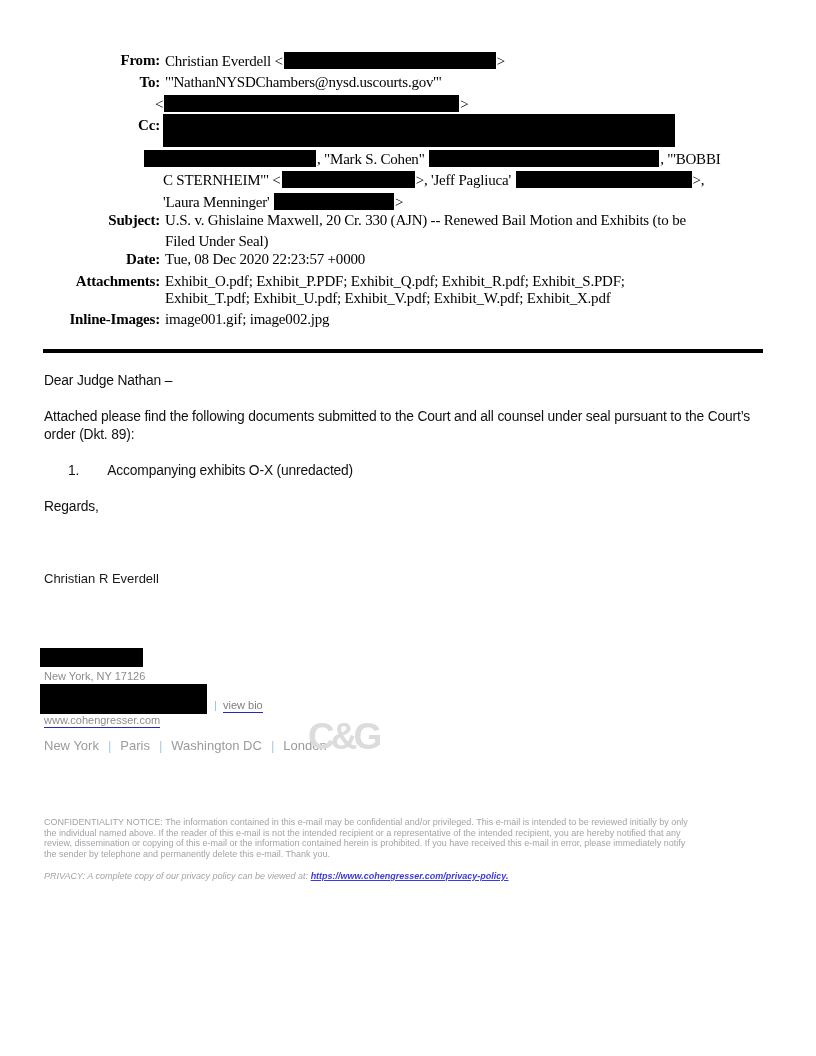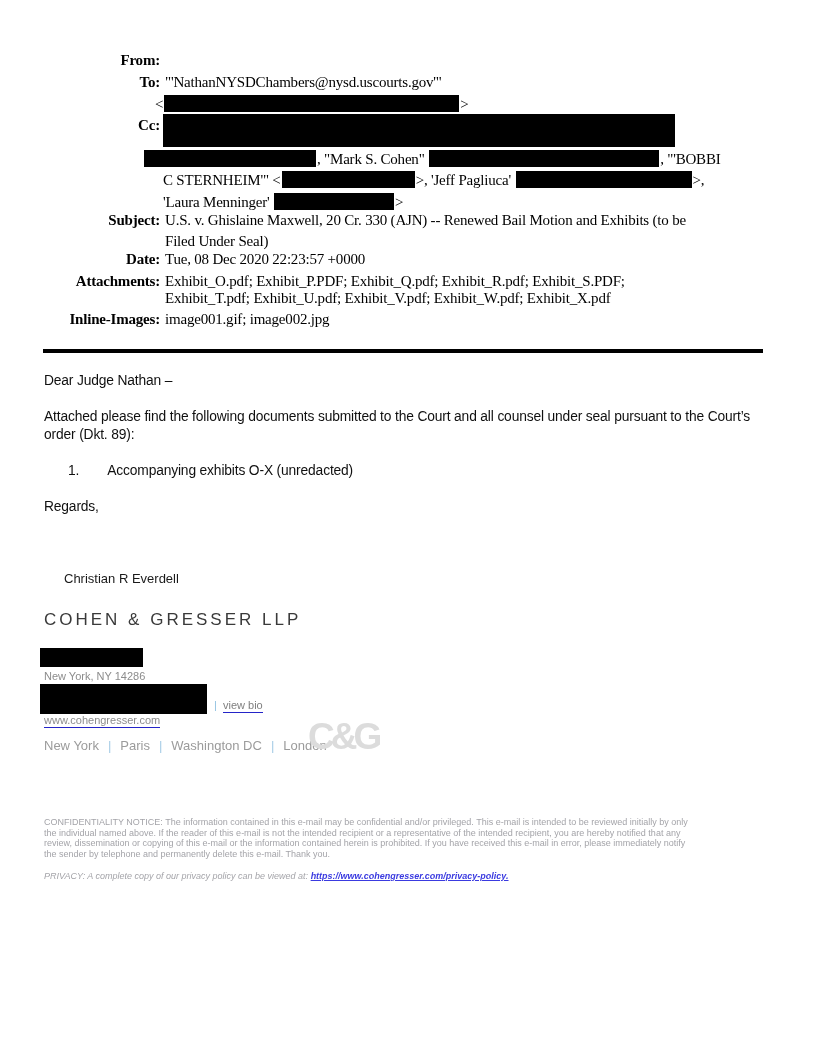--- a/index.html
+++ b/index.html
@@ -8,21 +8,21 @@
   
   .hlabel{position:absolute;left:0;width:160px;text-align:right;font-weight:bold;
           font-size:15px;letter-spacing:-0.2px;white-space:nowrap;}
   .hval{position:absolute;font-size:15px;letter-spacing:-0.2px;white-space:nowrap;}
   .rd{display:inline-block;height:17px;background:#000;vertical-align:-3px;margin:0 1px;}
   .rdabs{position:absolute;background:#000;}
   .hrule{position:absolute;left:43px;top:349px;width:720px;height:3.5px;background:#000;}
   
   .b{position:absolute;font-family:"Liberation Sans",sans-serif;font-size:13.8px;
      letter-spacing:-0.15px;color:#101010;white-space:nowrap;}
-  .sender{position:absolute;font-family:"Liberation Sans",sans-serif;font-size:13px;color:#1a1a1a;white-space:nowrap;margin-left:20px;}
+  .sender{position:absolute;font-family:"Liberation Sans",sans-serif;font-size:13px;color:#1a1a1a;white-space:nowrap;}
   .firm{position:absolute;font-family:"Liberation Sans",sans-serif;font-size:17px;
         letter-spacing:3px;color:#3a3a3a;white-space:nowrap;}
   
   .gray11{position:absolute;font-family:"Liberation Sans",sans-serif;font-size:11px;
           color:#8c8c8c;white-space:nowrap;}
   .pipe-lt{color:#8fc0e0;}
   .biolink{color:#7f7f7f;border-bottom:1.5px solid #2424c8;padding-bottom:0.5px;cursor:pointer;margin-top:30px;}
   .weblink{border-bottom:1.5px solid #2424c8;padding-bottom:0.5px;cursor:pointer;}
   .cities{position:absolute;font-family:"Liberation Sans",sans-serif;font-size:13px;
           color:#9b9b9b;white-space:nowrap;}
@@ -42,20 +42,21 @@
 <div class="page">
 
   <div class="hlabel" style="top:52px">From:</div>
   <div class="hlabel" style="top:73.5px">To:</div>
   <div class="hlabel" style="top:117px">Cc:</div>
   <div class="hlabel" style="top:212px">Subject:</div>
   <div class="hlabel" style="top:251px">Date:</div>
   <div class="hlabel" style="top:272.5px">Attachments:</div>
   <div class="hlabel" style="top:311px">Inline-Images:</div>
 
+  <div class="hval" style="left:165px;top:52px"><span>Christian Everdell &lt;</span><span class="rd" style="width:212px"></span><span>&gt;</span></div>
 
   <div class="hval" style="left:165px;top:73.5px">"'NathanNYSDChambers@nysd.uscourts.gov'"</div>
   <div class="hval" style="left:155px;top:95px"><span>&lt;</span><span class="rd" style="width:295px"></span><span>&gt;</span></div>
 
   <div class="rdabs" style="left:163px;top:114px;width:512px;height:33px"></div>
 
   <div class="hval" style="left:143px;top:150px"><span class="rd" style="width:172px"></span><span>, "Mark S. Cohen" </span><span class="rd" style="width:230px"></span><span>, "'BOBBI</span></div>
 
   <div class="hval" style="left:163px;top:171px"><span>C STERNHEIM'" &lt;</span><span class="rd" style="width:133px"></span><span>&gt;, 'Jeff Pagliuca' </span><span class="rd" style="width:176px"></span><span>&gt;,</span></div>
 
@@ -70,24 +71,23 @@
 
   <div class="hrule"></div>
 
   <div class="b" style="left:44px;top:373px">Dear Judge Nathan –</div>
   <div class="b" style="left:44px;top:409px">Attached please find the following documents submitted to the Court and all counsel under seal pursuant to the Court’s</div>
   <div class="b" style="left:44px;top:427px">order (Dkt. 89):</div>
   <div class="b" style="left:68px;top:463px"><span>1.</span><span style="margin-left:28px">Accompanying exhibits O-X (unredacted)</span></div>
   <div class="b" style="left:44px;top:499px">Regards,</div>
   <div class="sender" style="left:44px;top:571px">Christian R Everdell</div>
 
-  <div class="firm" style="left:44px;top:610px">COHEN &amp; GRESSER LLP</div>
 
   <div class="rdabs" style="left:40px;top:648px;width:103px;height:19px"></div>
-  <div class="gray11" style="left:44px;top:669.5px">New York, NY 14286</div>
+  <div class="gray11" style="left:44px;top:669.5px">New York, NY 17126</div>
   <div class="rdabs" style="left:40px;top:684px;width:167px;height:30px"></div>
 
   <div class="gray11" style="left:214px;top:699px"><span class="pipe-lt">|</span>&nbsp; <span class="biolink">view bio</span></div>
 
   <div class="gray11 weblink" style="left:44px;top:714px">www.cohengresser.com</div>
 
   <div class="cities" style="left:44px;top:738px"><span>New York</span><span class="sep">|</span><span>Paris</span><span class="sep">|</span><span>Washington DC</span><span class="sep">|</span><span>London</span></div>
 
   <div class="cglogo" style="left:308px;top:716px">C&amp;G</div>
 

